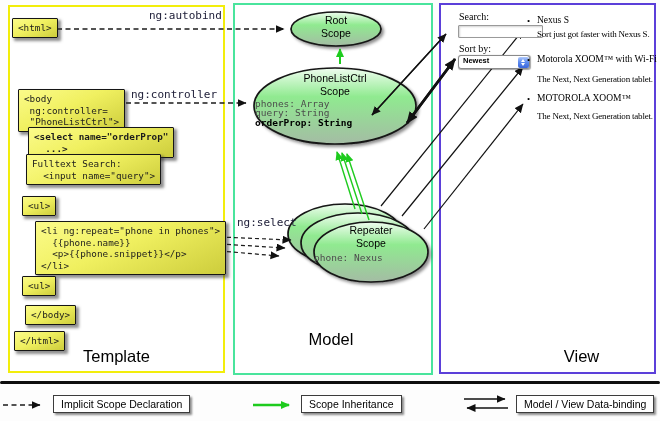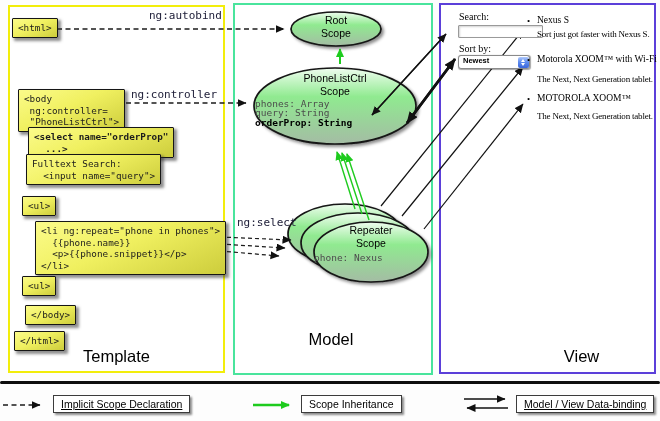--- a/index.html
+++ b/index.html
@@ -176,26 +176,26 @@
 
   <div class="panel-title" style="left:8px;width:217px;top:347px;">Template</div>
   <div class="panel-title" style="left:233px;width:196px;top:330px;">Model</div>
   <div class="panel-title" style="left:439px;width:217px;top:347px;padding-left:34px;">View</div>
 
   <div class="sep"></div>
 
   <svg class="lgd" style="left:2px;top:398px;" width="48" height="15">
     <line x1="1" y1="7" x2="38" y2="7" stroke="#1b1b1b" stroke-width="1.5" stroke-dasharray="5,3.5" marker-end="url(#mh)"></line>
   </svg>
-  <div class="legend-box" style="left:53px;text-decoration:underline;">Implicit Scope Declaration</div>
+  <div class="legend-box" style="left:53px;">Implicit Scope Declaration</div>
 
   <svg class="lgd" style="left:252px;top:398px;" width="48" height="15">
     <line x1="1" y1="7" x2="37" y2="7" stroke="#1ecb1e" stroke-width="2.4" marker-end="url(#mg)"></line>
   </svg>
   <div class="legend-box" style="left:301px;">Scope Inheritance</div>
 
   <svg class="lgd" style="left:462px;top:394px;" width="50" height="22">
     <line x1="2" y1="5" x2="43" y2="5" stroke="#111" stroke-width="1.6" marker-end="url(#mh)"></line>
     <line x1="46" y1="14" x2="5" y2="14" stroke="#111" stroke-width="1.6" marker-end="url(#mh)"></line>
   </svg>
-  <div class="legend-box" style="left:516px;text-decoration:underline;">Model / View Data-binding</div>
+  <div class="legend-box" style="left:516px;">Model / View Data-binding</div>
 
 </div>
 
 </body></html>

